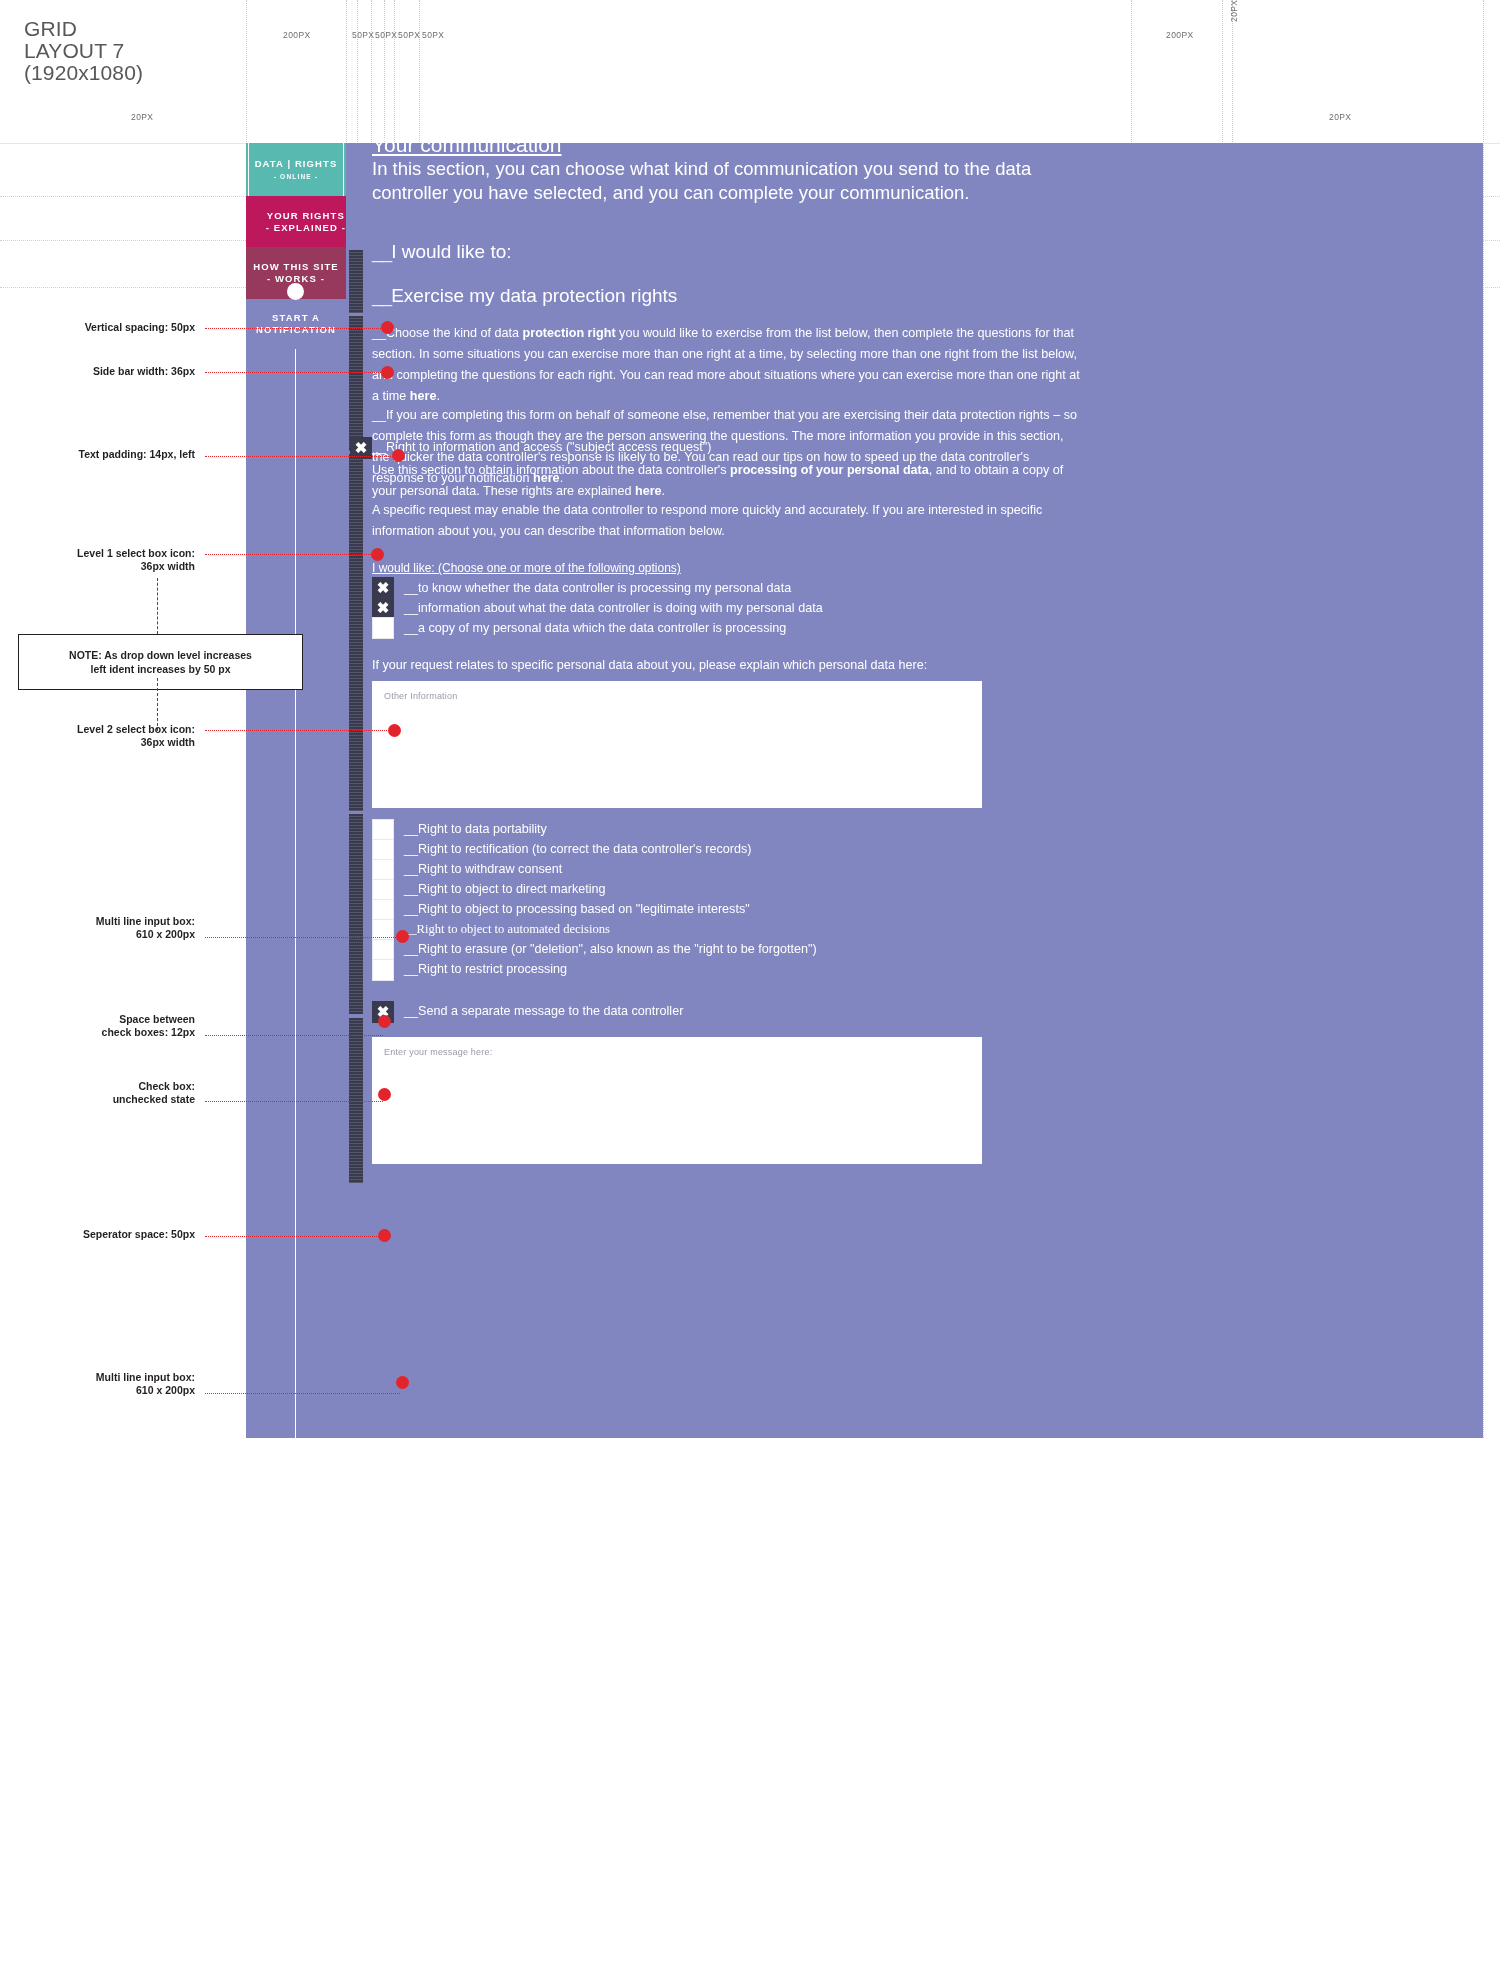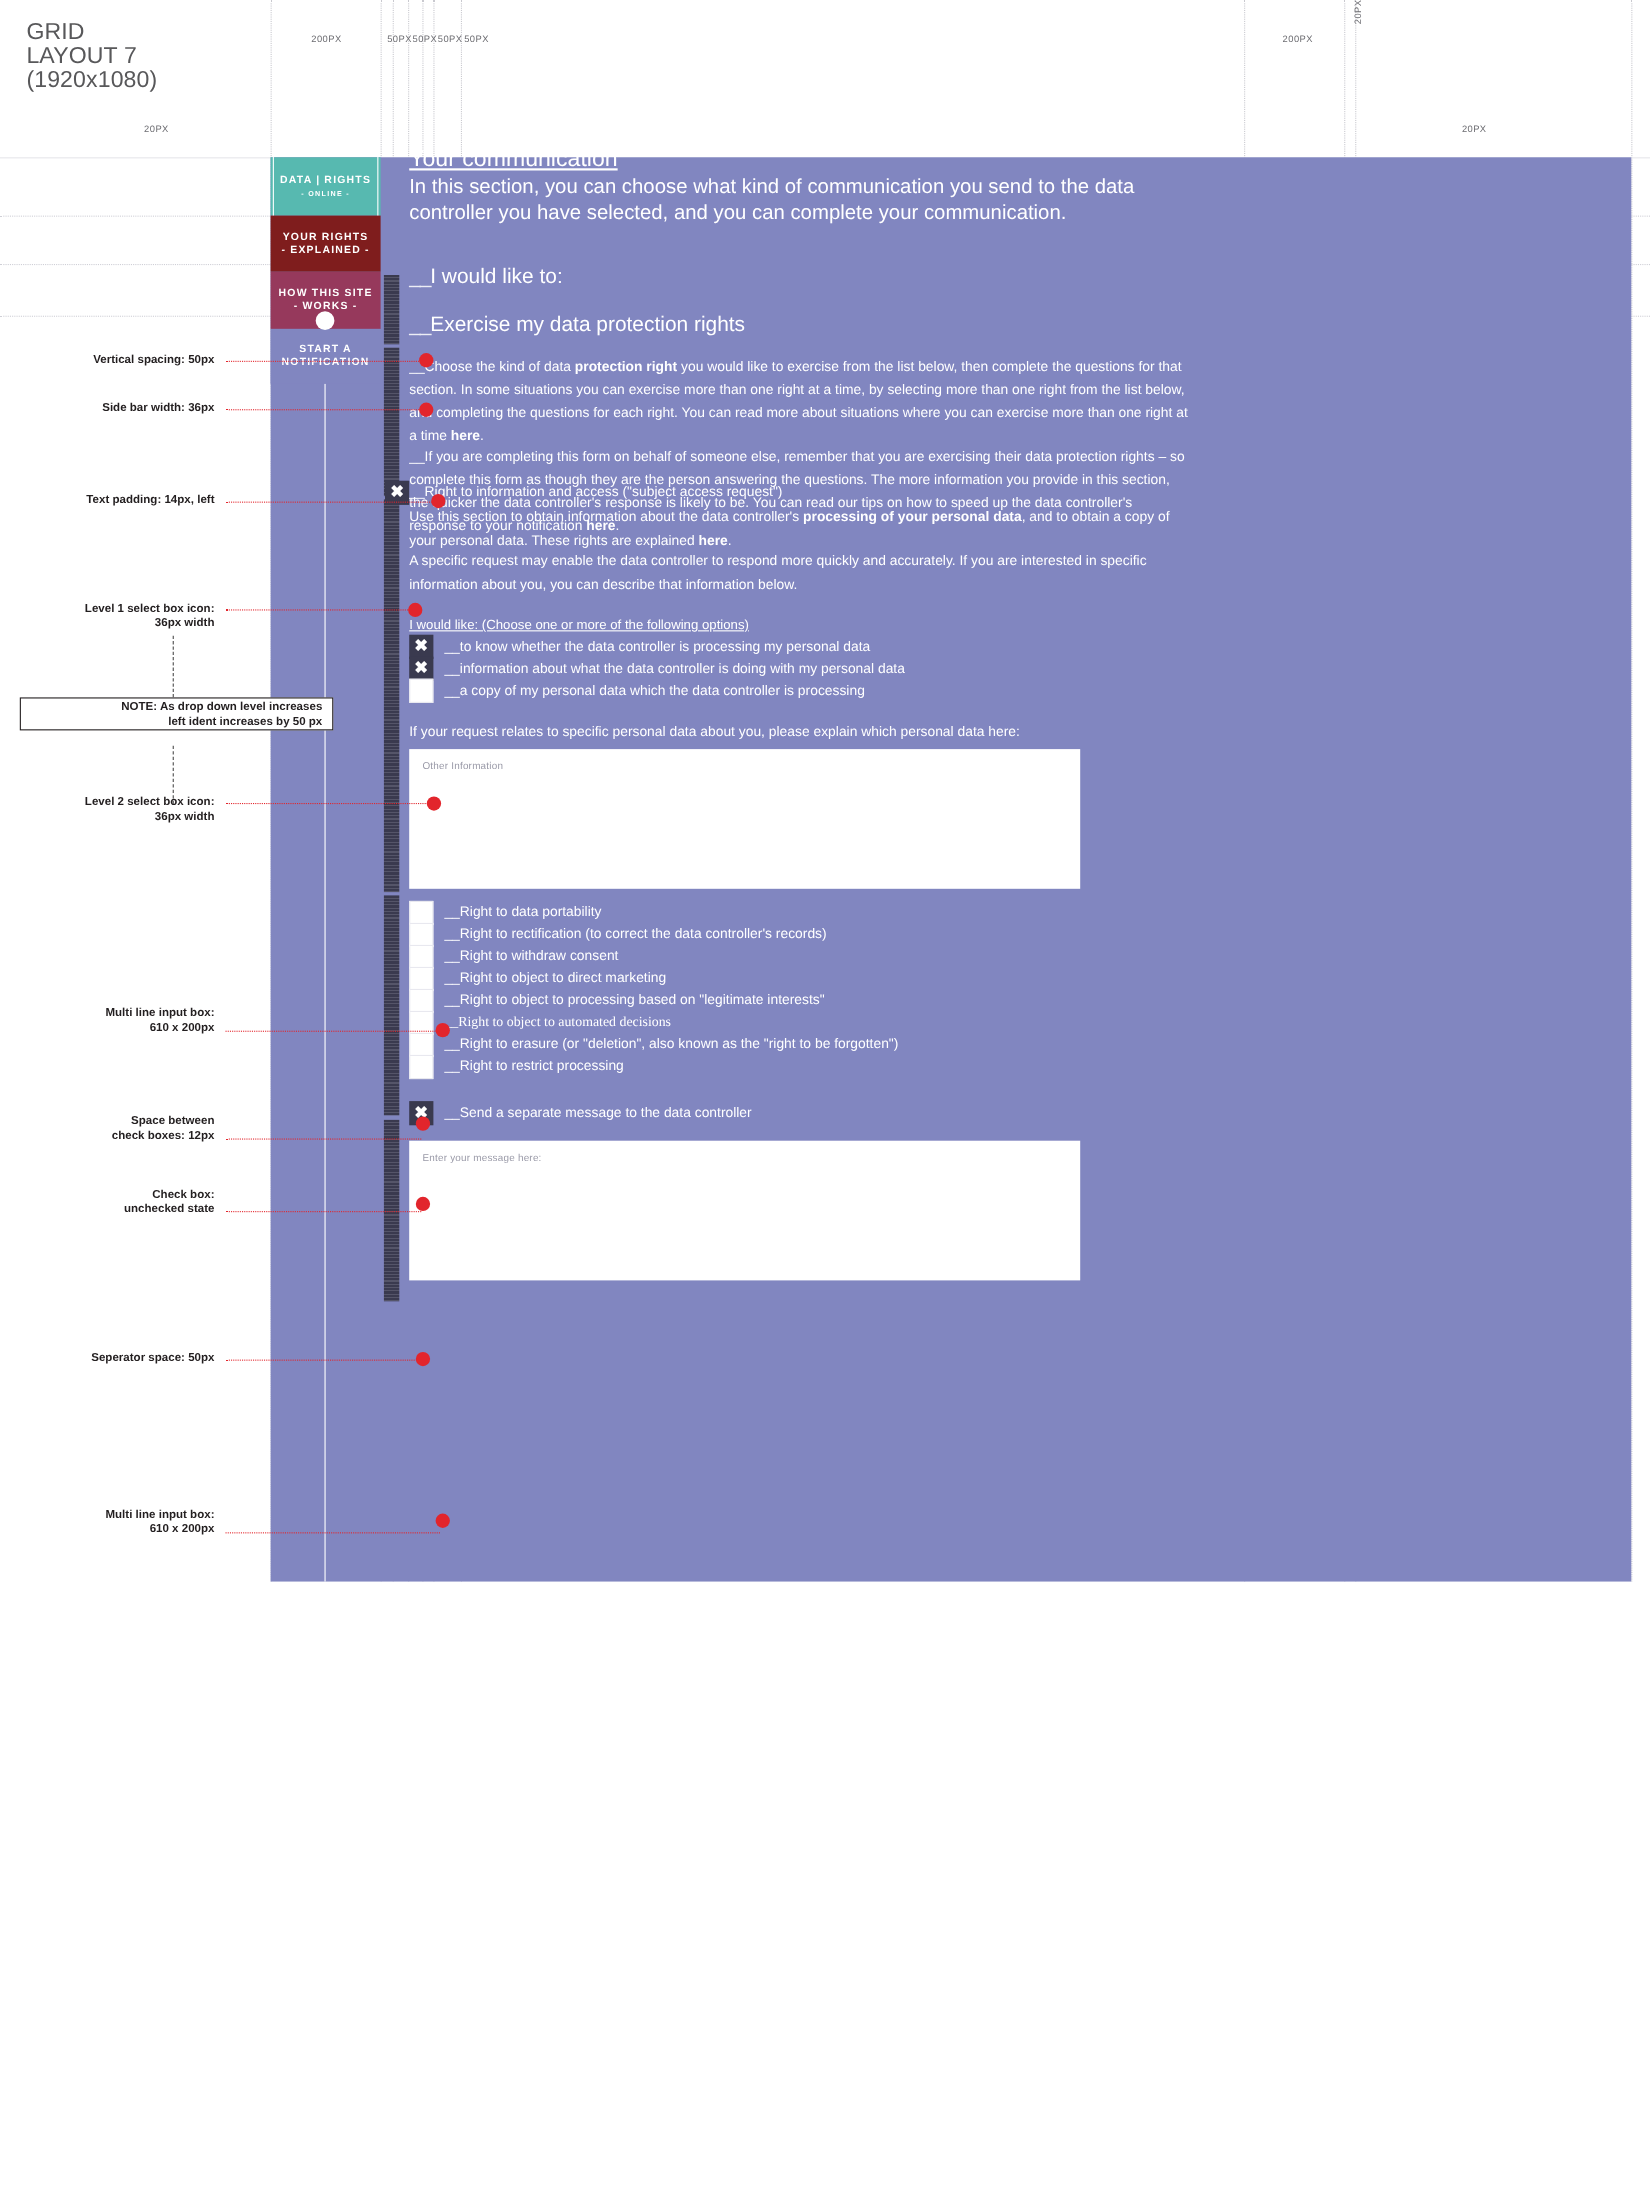--- a/index.html
+++ b/index.html
@@ -246,26 +246,26 @@
   .dot {
     position: absolute;
     width: 13px;
     height: 13px;
     border-radius: 50%;
     background: #e2252c;
   }
   .note-box {
     position: absolute;
     border: 1.4px solid #231f20;
-    padding: 0 9px;
+    padding: 13px 9px;
     font-size: 10.5px;
     line-height: 14px;
     font-weight: bold;
     color: #231f20;
-    text-align: right;
+    text-align: center;
     white-space: pre-line;
     background: #ffffff;
   }
   .vdash {
     position: absolute;
     width: 0;
     border-left: 1.3px dashed #4a4a4a;
   }
   .sb-marker {
     position: absolute;
@@ -323,21 +323,21 @@
 
     <div class="nav-col">
 
       <div class="nav-btn" style="top:0px; height:53px; background:#57b9b0;">
         <div class="brandbox">
           <span>DATA | RIGHTS</span>
           <span class="sub">- ONLINE -</span>
         </div>
       </div>
 
-      <div class="nav-btn" style="top:53px; height:51px; background:#7f1d1d;">
+      <div class="nav-btn" style="top:53px; height:51px; background:#be185d;justify-content:flex-end;">
         <span>YOUR RIGHTS
 - EXPLAINED -</span>
       </div>
 
       <div class="nav-btn" style="top:104px; height:52px; background:#96395c;">
         <span>HOW THIS SITE
 - WORKS -</span>
       </div>
 
       <div class="nav-btn" style="top:156px; height:50px; background:#8186c0;">

